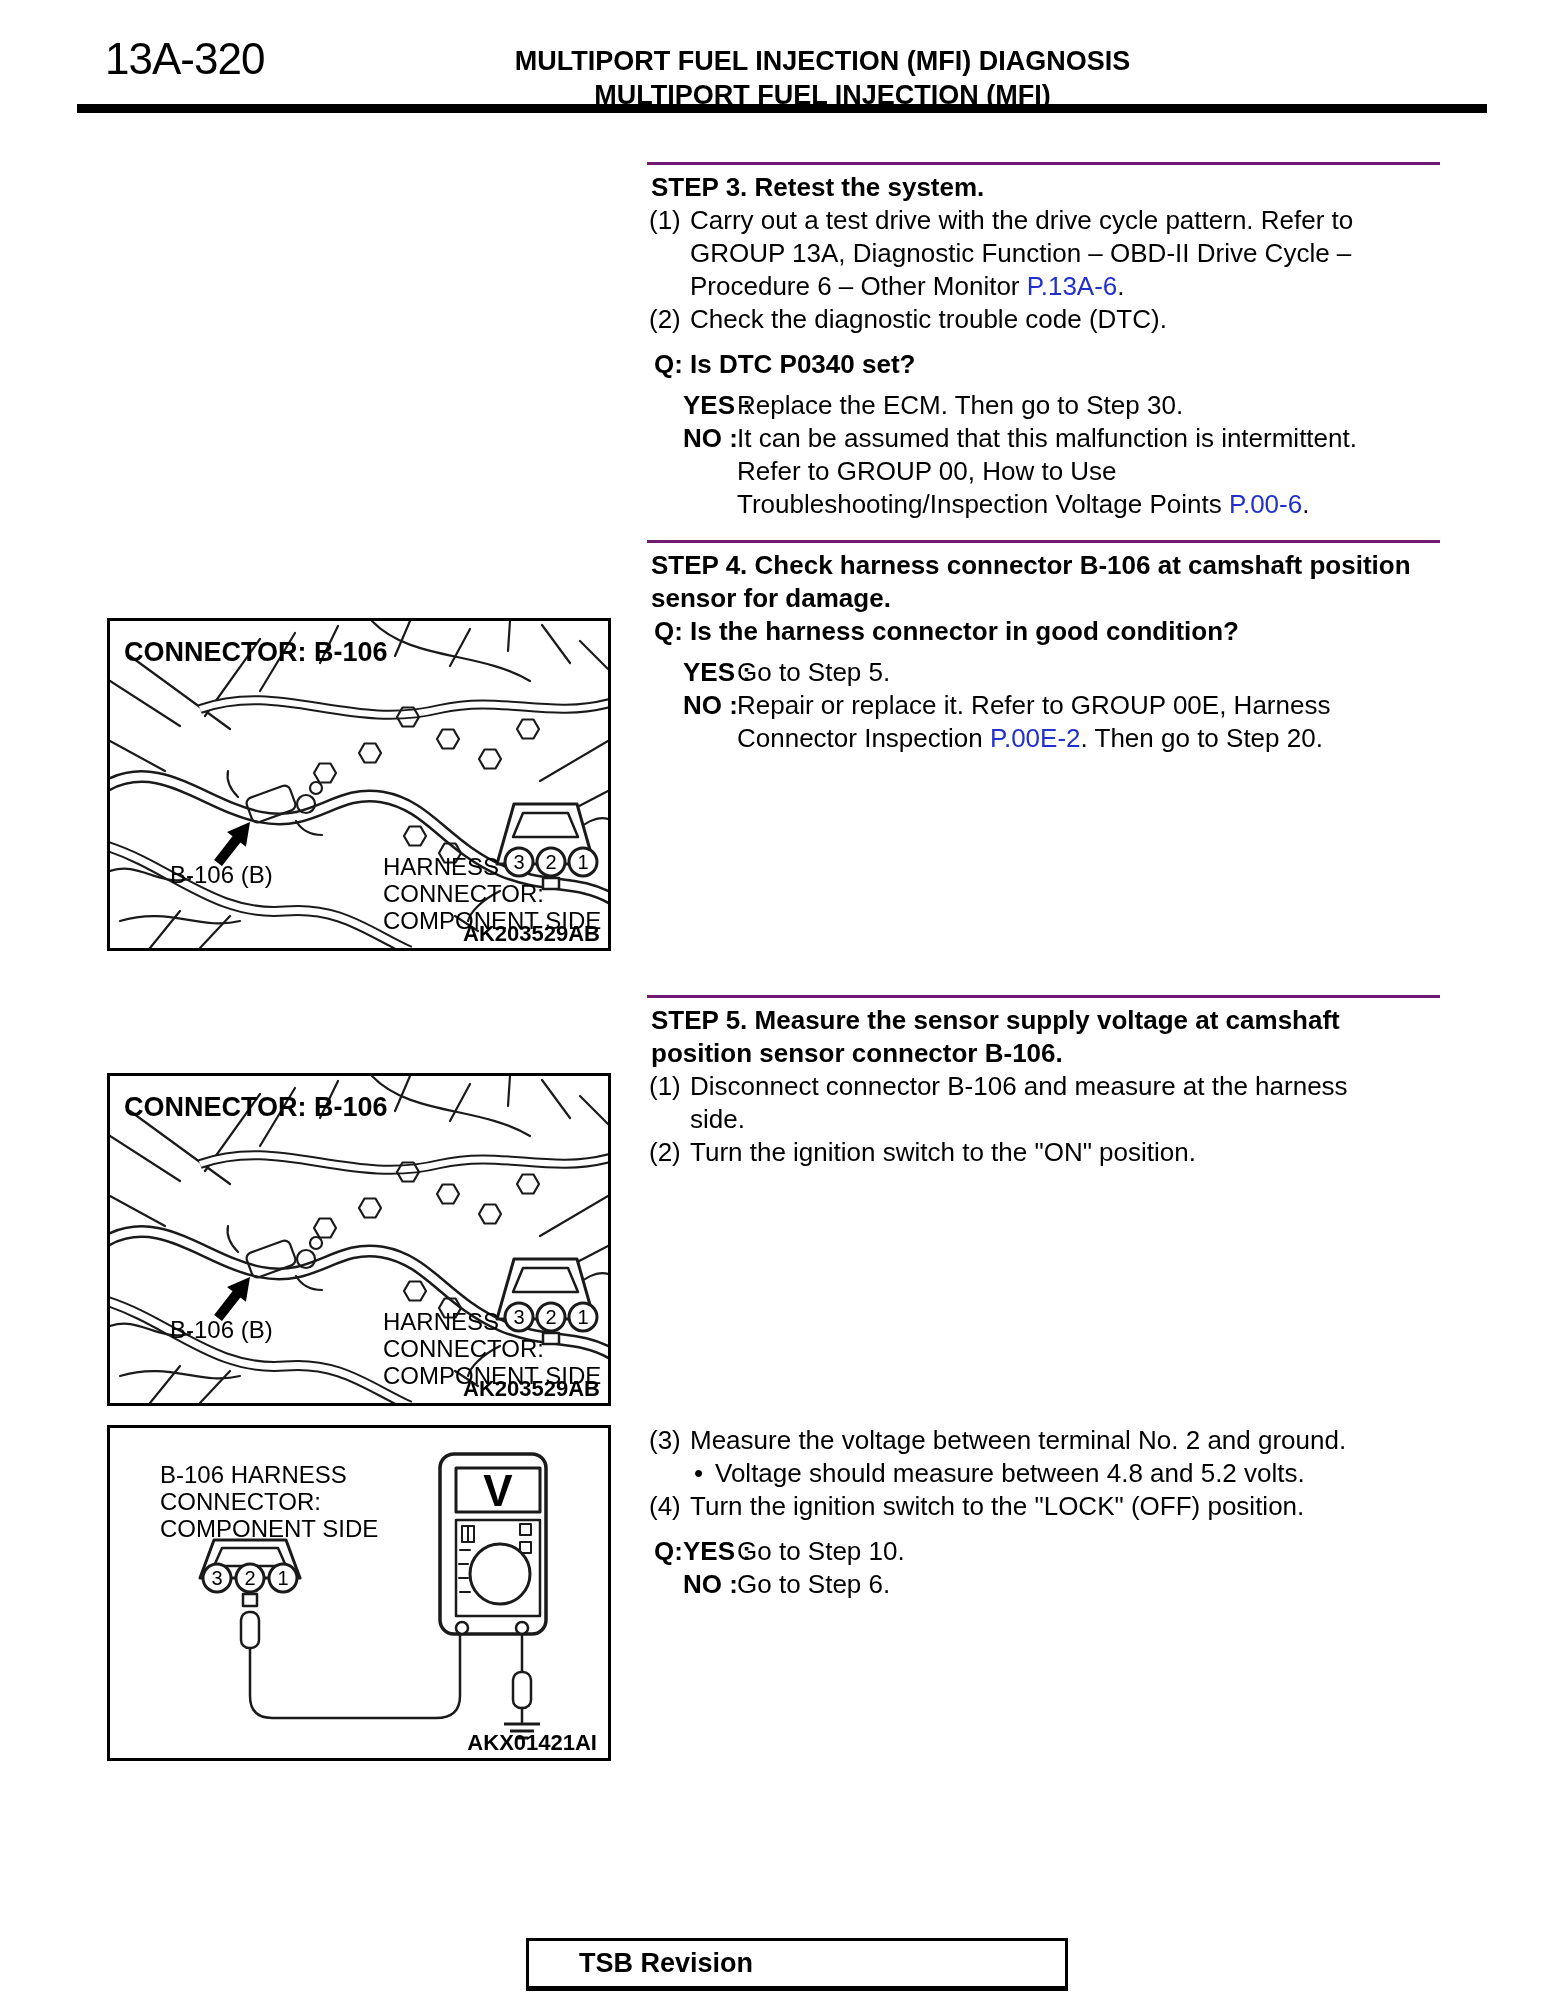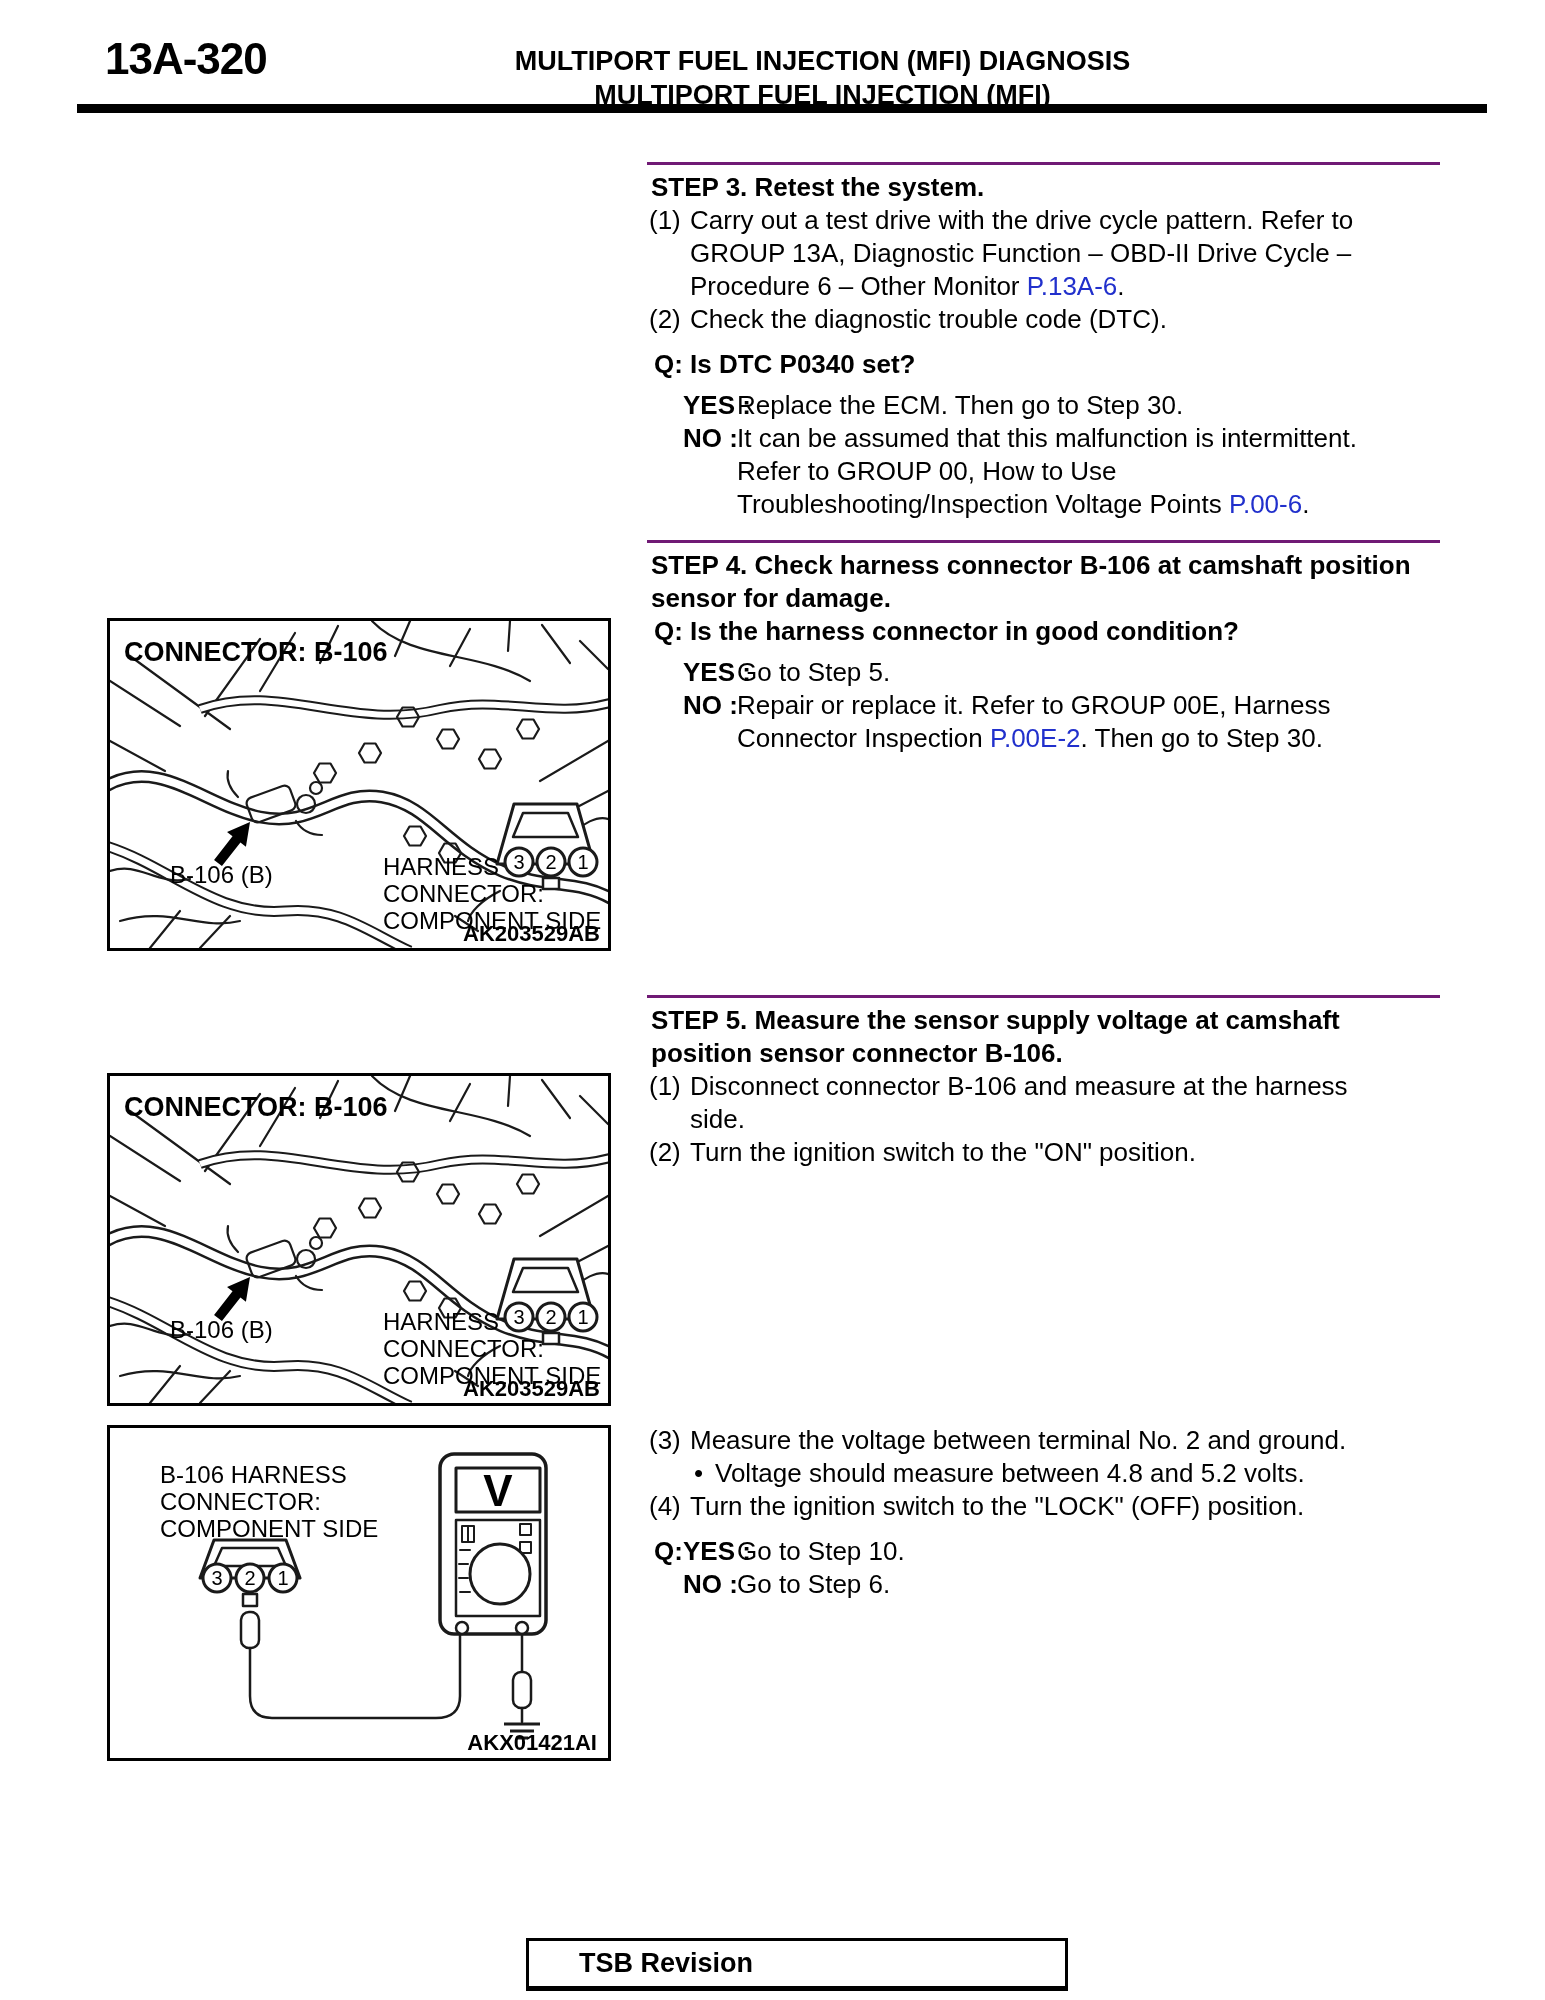--- a/index.html
+++ b/index.html
@@ -3,21 +3,21 @@
 <meta charset="utf-8">
 <style>
   html,body{margin:0;padding:0;}
   body{
     width:1545px;height:2000px;position:relative;background:#ffffff;color:#000;
     font-family:"Liberation Sans", sans-serif;overflow:hidden;
   }
   p,h1,h2{margin:0;padding:0;}
 
   
-  .page-num{position:absolute;left:105px;top:34px;font-size:44px;font-weight:bold;letter-spacing:-1px;}
+  .page-num{position:absolute;left:105px;top:34px;font-size:44px;font-weight:normal;letter-spacing:-1px;}
   .hdr-titles{position:absolute;left:100px;top:44px;width:1445px;text-align:center;font-weight:bold;font-size:27px;line-height:34px;}
   .hdr-rule{position:absolute;left:77px;top:104px;width:1410px;height:9px;background:#000;}
 
   
   .step{position:absolute;left:647px;width:793px;border-top:3px solid #701a75;padding-top:6px;font-size:26px;line-height:33px;}
   .step.no-rule{border-top:none;padding-top:0;}
   .step .title{font-weight:bold;font-size:26px;line-height:33px;padding-left:4px;}
   .txtwrap{width:775px;}
   .item{position:relative;padding-left:43px;}
   .item .num{position:absolute;left:2px;}
@@ -122,21 +122,21 @@
     <p class="ans first"><span class="ans-label">YES :</span><span>Replace the ECM. Then go to Step 30.</span></p>
     <p class="ans"><span class="ans-label">NO :</span><span>It can be assumed that this malfunction is intermittent. Refer to GROUP 00, How to Use Troubleshooting/Inspection Voltage Points </span><a class="link">P.00-6</a><span>.</span></p>
   </div>
 </section>
 
 <section class="step" style="top:540px">
   <div class="txtwrap">
     <h2 class="title">STEP 4. Check harness connector B-106 at camshaft position sensor for damage.</h2>
     <p class="q" style="margin-top:0"><span class="qp">Q:</span><span>Is the harness connector in good condition?</span></p>
     <p class="ans first"><span class="ans-label">YES :</span><span>Go to Step 5.</span></p>
-    <p class="ans"><span class="ans-label">NO :</span><span>Repair or replace it. Refer to GROUP 00E, Harness Connector Inspection </span><a class="link">P.00E-2</a><span>. Then go to Step 30.</span></p>
+    <p class="ans"><span class="ans-label">NO :</span><span>Repair or replace it. Refer to GROUP 00E, Harness Connector Inspection </span><a class="link">P.00E-2</a><span>. Then go to Step 20.</span></p>
   </div>
 </section>
 
 <section class="step" style="top:995px">
   <div class="txtwrap">
     <h2 class="title">STEP 5. Measure the sensor supply voltage at camshaft position sensor connector B-106.</h2>
     <p class="item narrow"><span class="num">(1)</span><span>Disconnect connector B-106 and measure at the harness side.</span></p>
     <p class="item"><span class="num">(2)</span><span>Turn the ignition switch to the "ON" position.</span></p>
   </div>
 </section>

